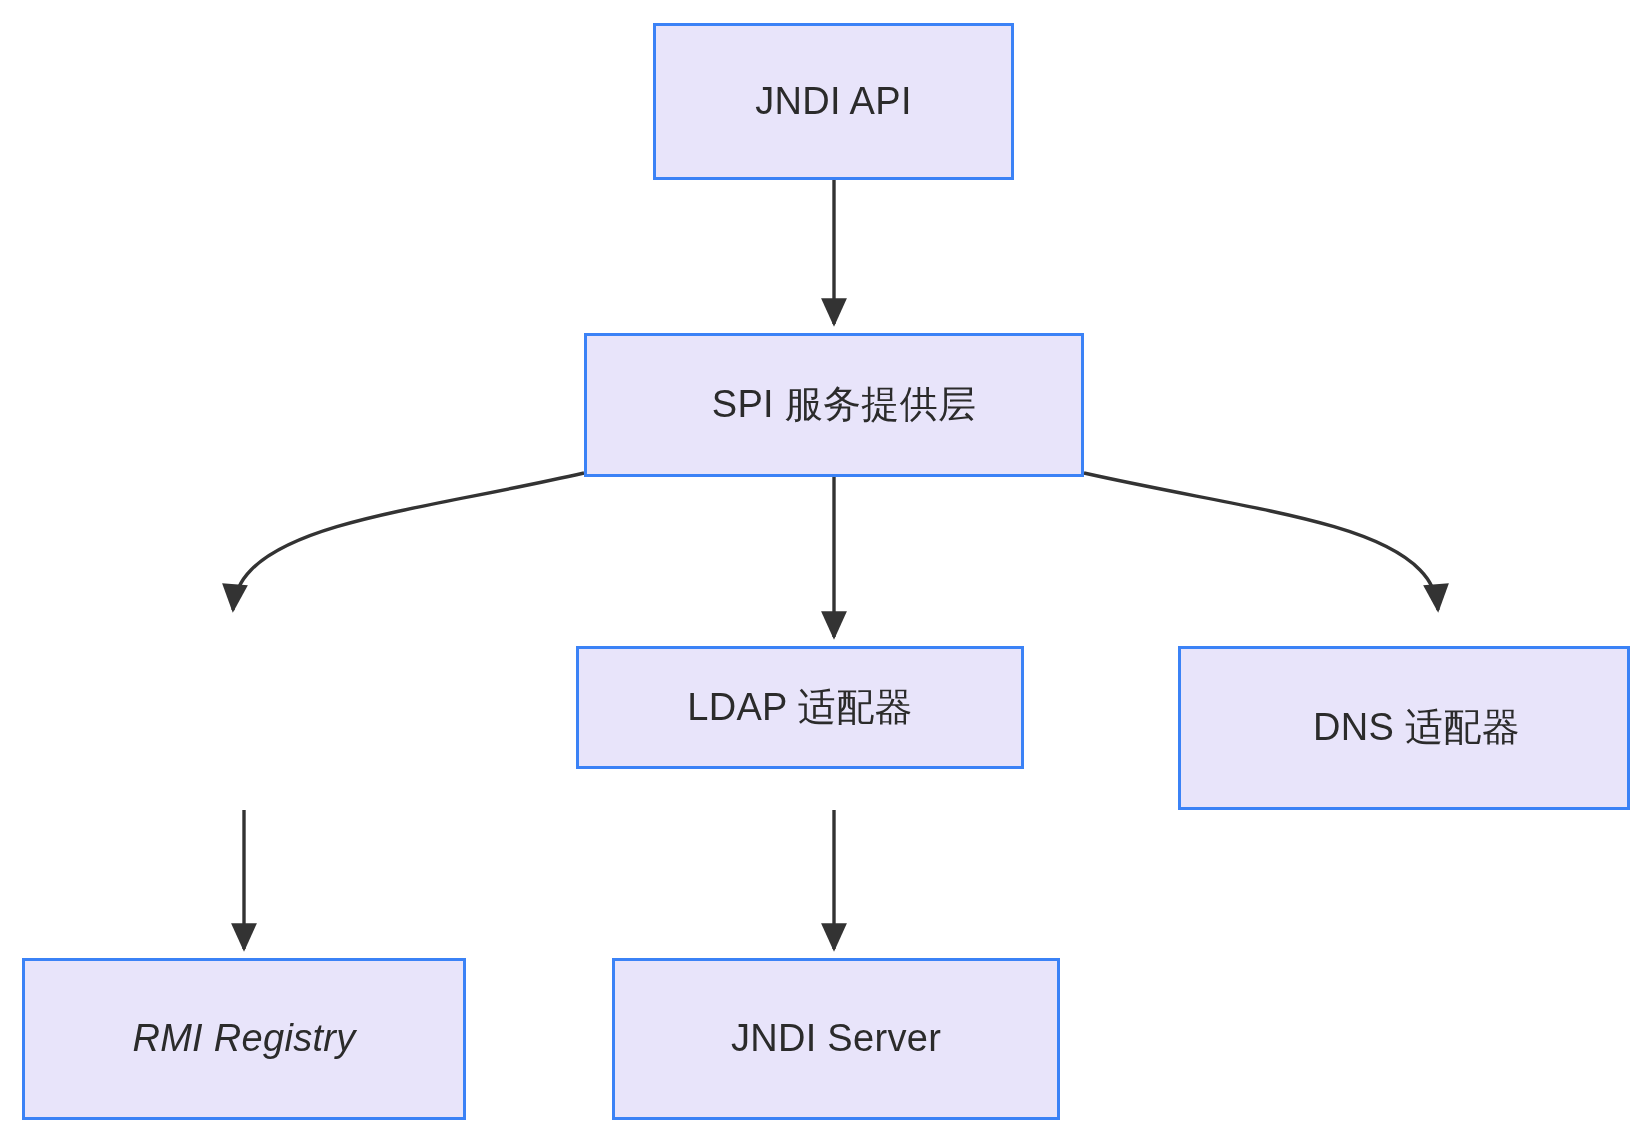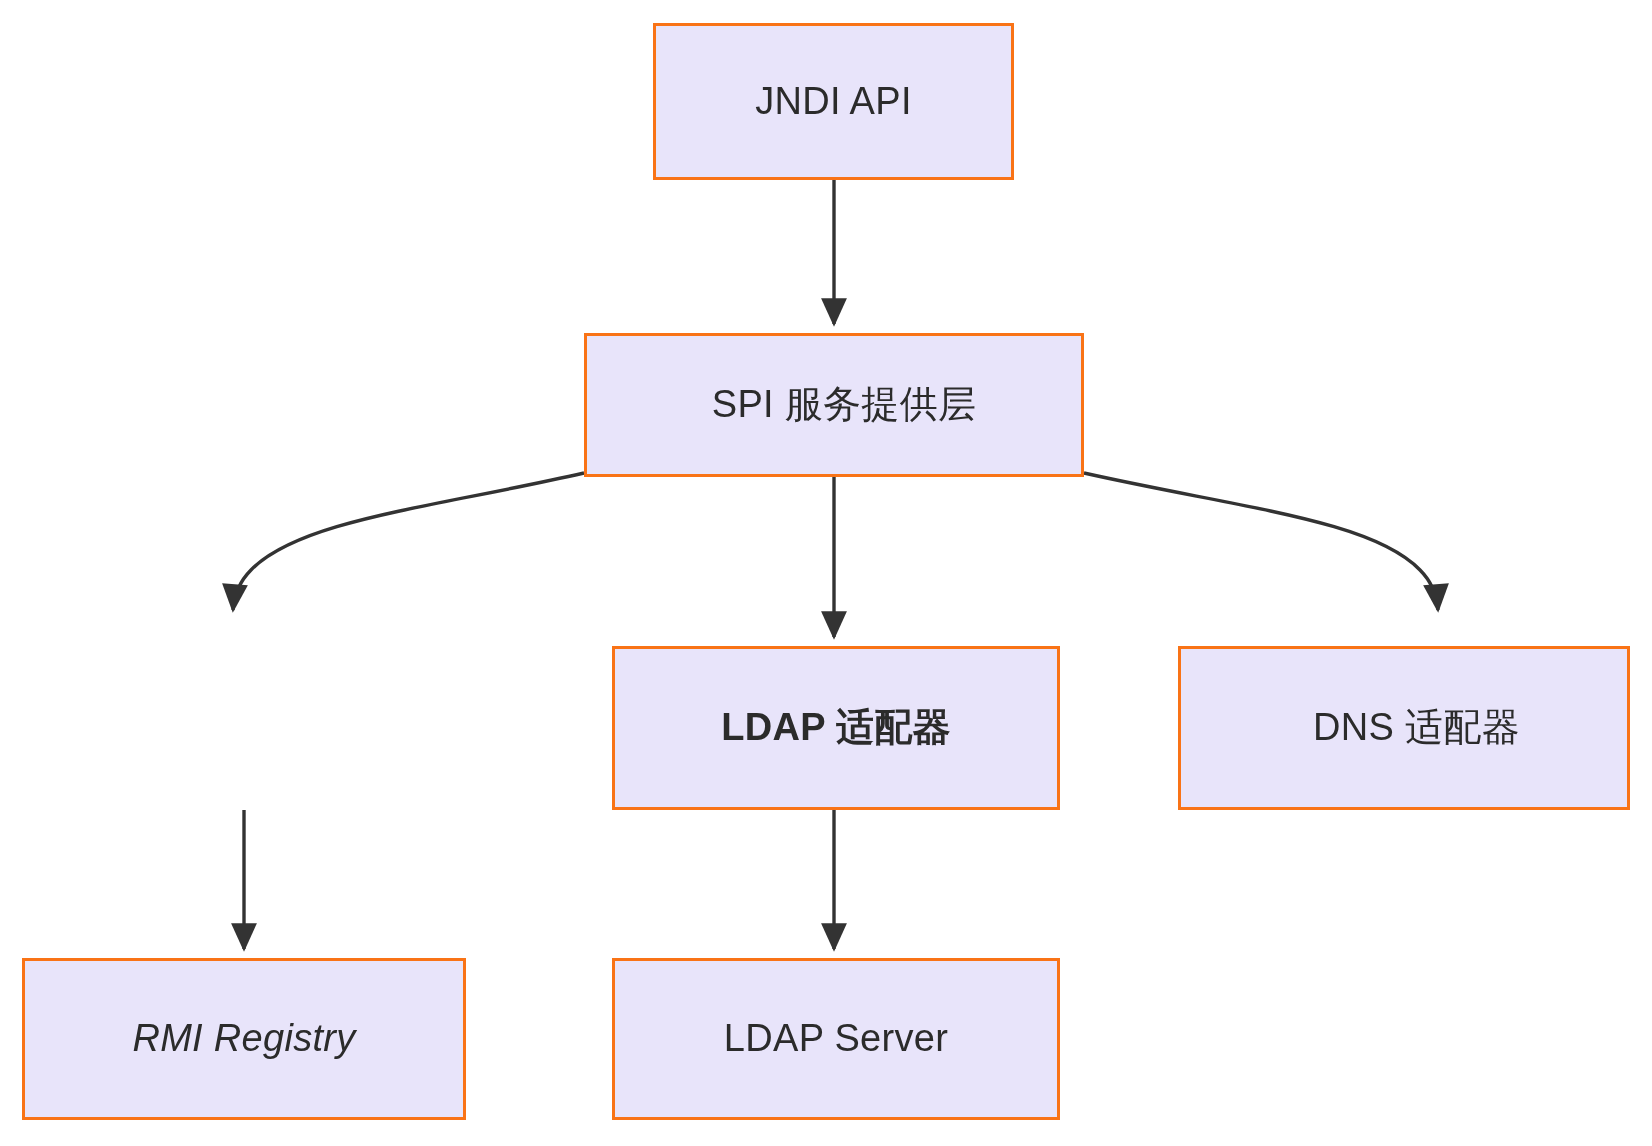--- a/index.html
+++ b/index.html
@@ -20,39 +20,39 @@
     left: 0;
     top: 0;
     width: 1652px;
     height: 1146px;
     pointer-events: none;
   }
   .node {
     position: absolute;
     box-sizing: border-box;
     background: #e8e4fa;
-    border: 3px solid #f97316;
+    border: 3px solid #3b82f6;
     display: flex;
     align-items: center;
     justify-content: center;
     color: #2b2b2b;
     font-size: 38px;
     font-weight: 400;
     letter-spacing: 0.3px;
     line-height: 1.2;
     white-space: nowrap;
   }
   .node-label {
     display: block;
   }
   
   #node-jndi-api      { left: 653px;  top: 23px;   width: 361px; height: 157px; }
   #node-spi-layer     { left: 584px;  top: 333px;  width: 500px; height: 144px; padding-left: 20px; }
   #node-rmi-adapter   { left: 36px;   top: 646px;  width: 414px; height: 164px; }
-  #node-ldap-adapter  { left: 612px;  top: 646px;  width: 448px; height: 164px; font-weight: bold; }
+  #node-ldap-adapter  { left: 576px;  top: 646px;  width: 448px; height: 123px; }
   #node-dns-adapter   { left: 1178px; top: 646px;  width: 452px; height: 164px; padding-left: 25px; }
   #node-rmi-registry  { left: 22px;   top: 958px;  width: 444px; height: 162px; font-style: italic; }
   #node-ldap-server   { left: 612px;  top: 958px;  width: 448px; height: 162px; }
 </style>
 </head>
 <body>
 
 <div id="stage">
 
   <svg id="edge-layer" viewBox="0 0 1652 1146" width="1652" height="1146" xmlns="http://www.w3.org/2000/svg">
@@ -90,16 +90,16 @@
 
   <div class="node" id="node-dns-adapter">
     <span class="node-label">DNS 适配器</span>
   </div>
 
   <div class="node" id="node-rmi-registry">
     <span class="node-label">RMI Registry</span>
   </div>
 
   <div class="node" id="node-ldap-server">
-    <span class="node-label">LDAP Server</span>
+    <span class="node-label">JNDI Server</span>
   </div>
 
 </div>
 
 </body></html>

